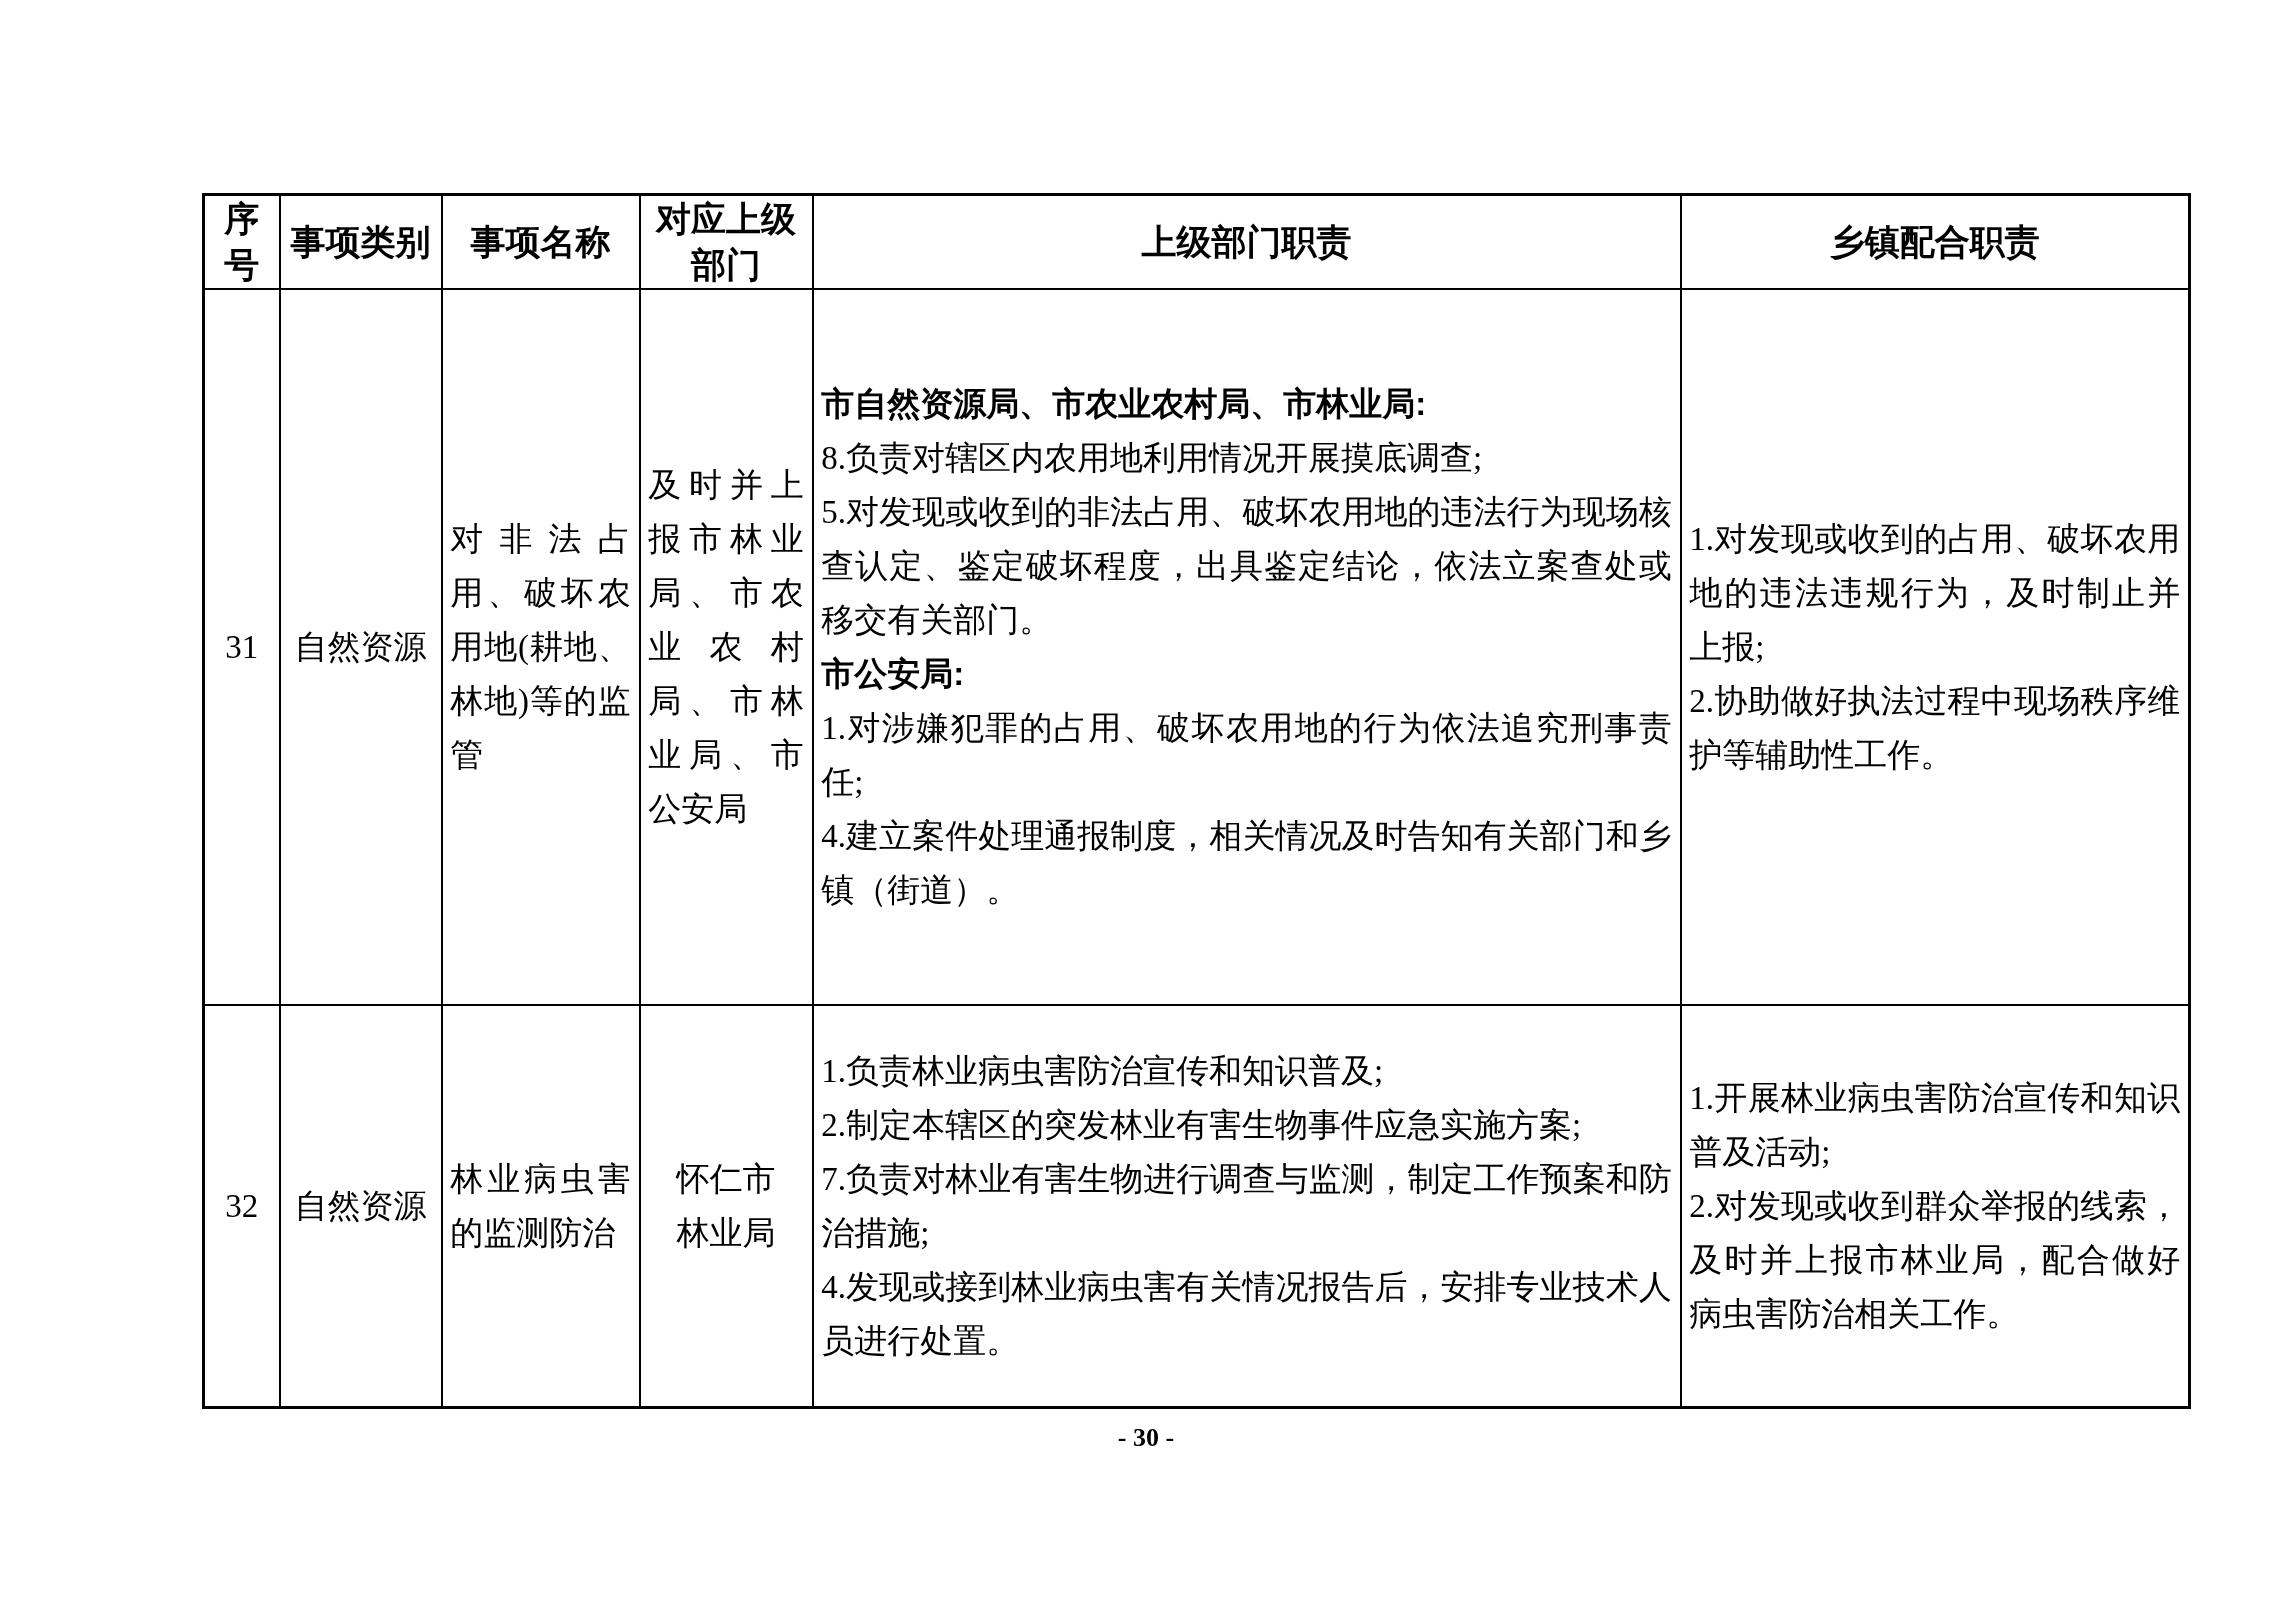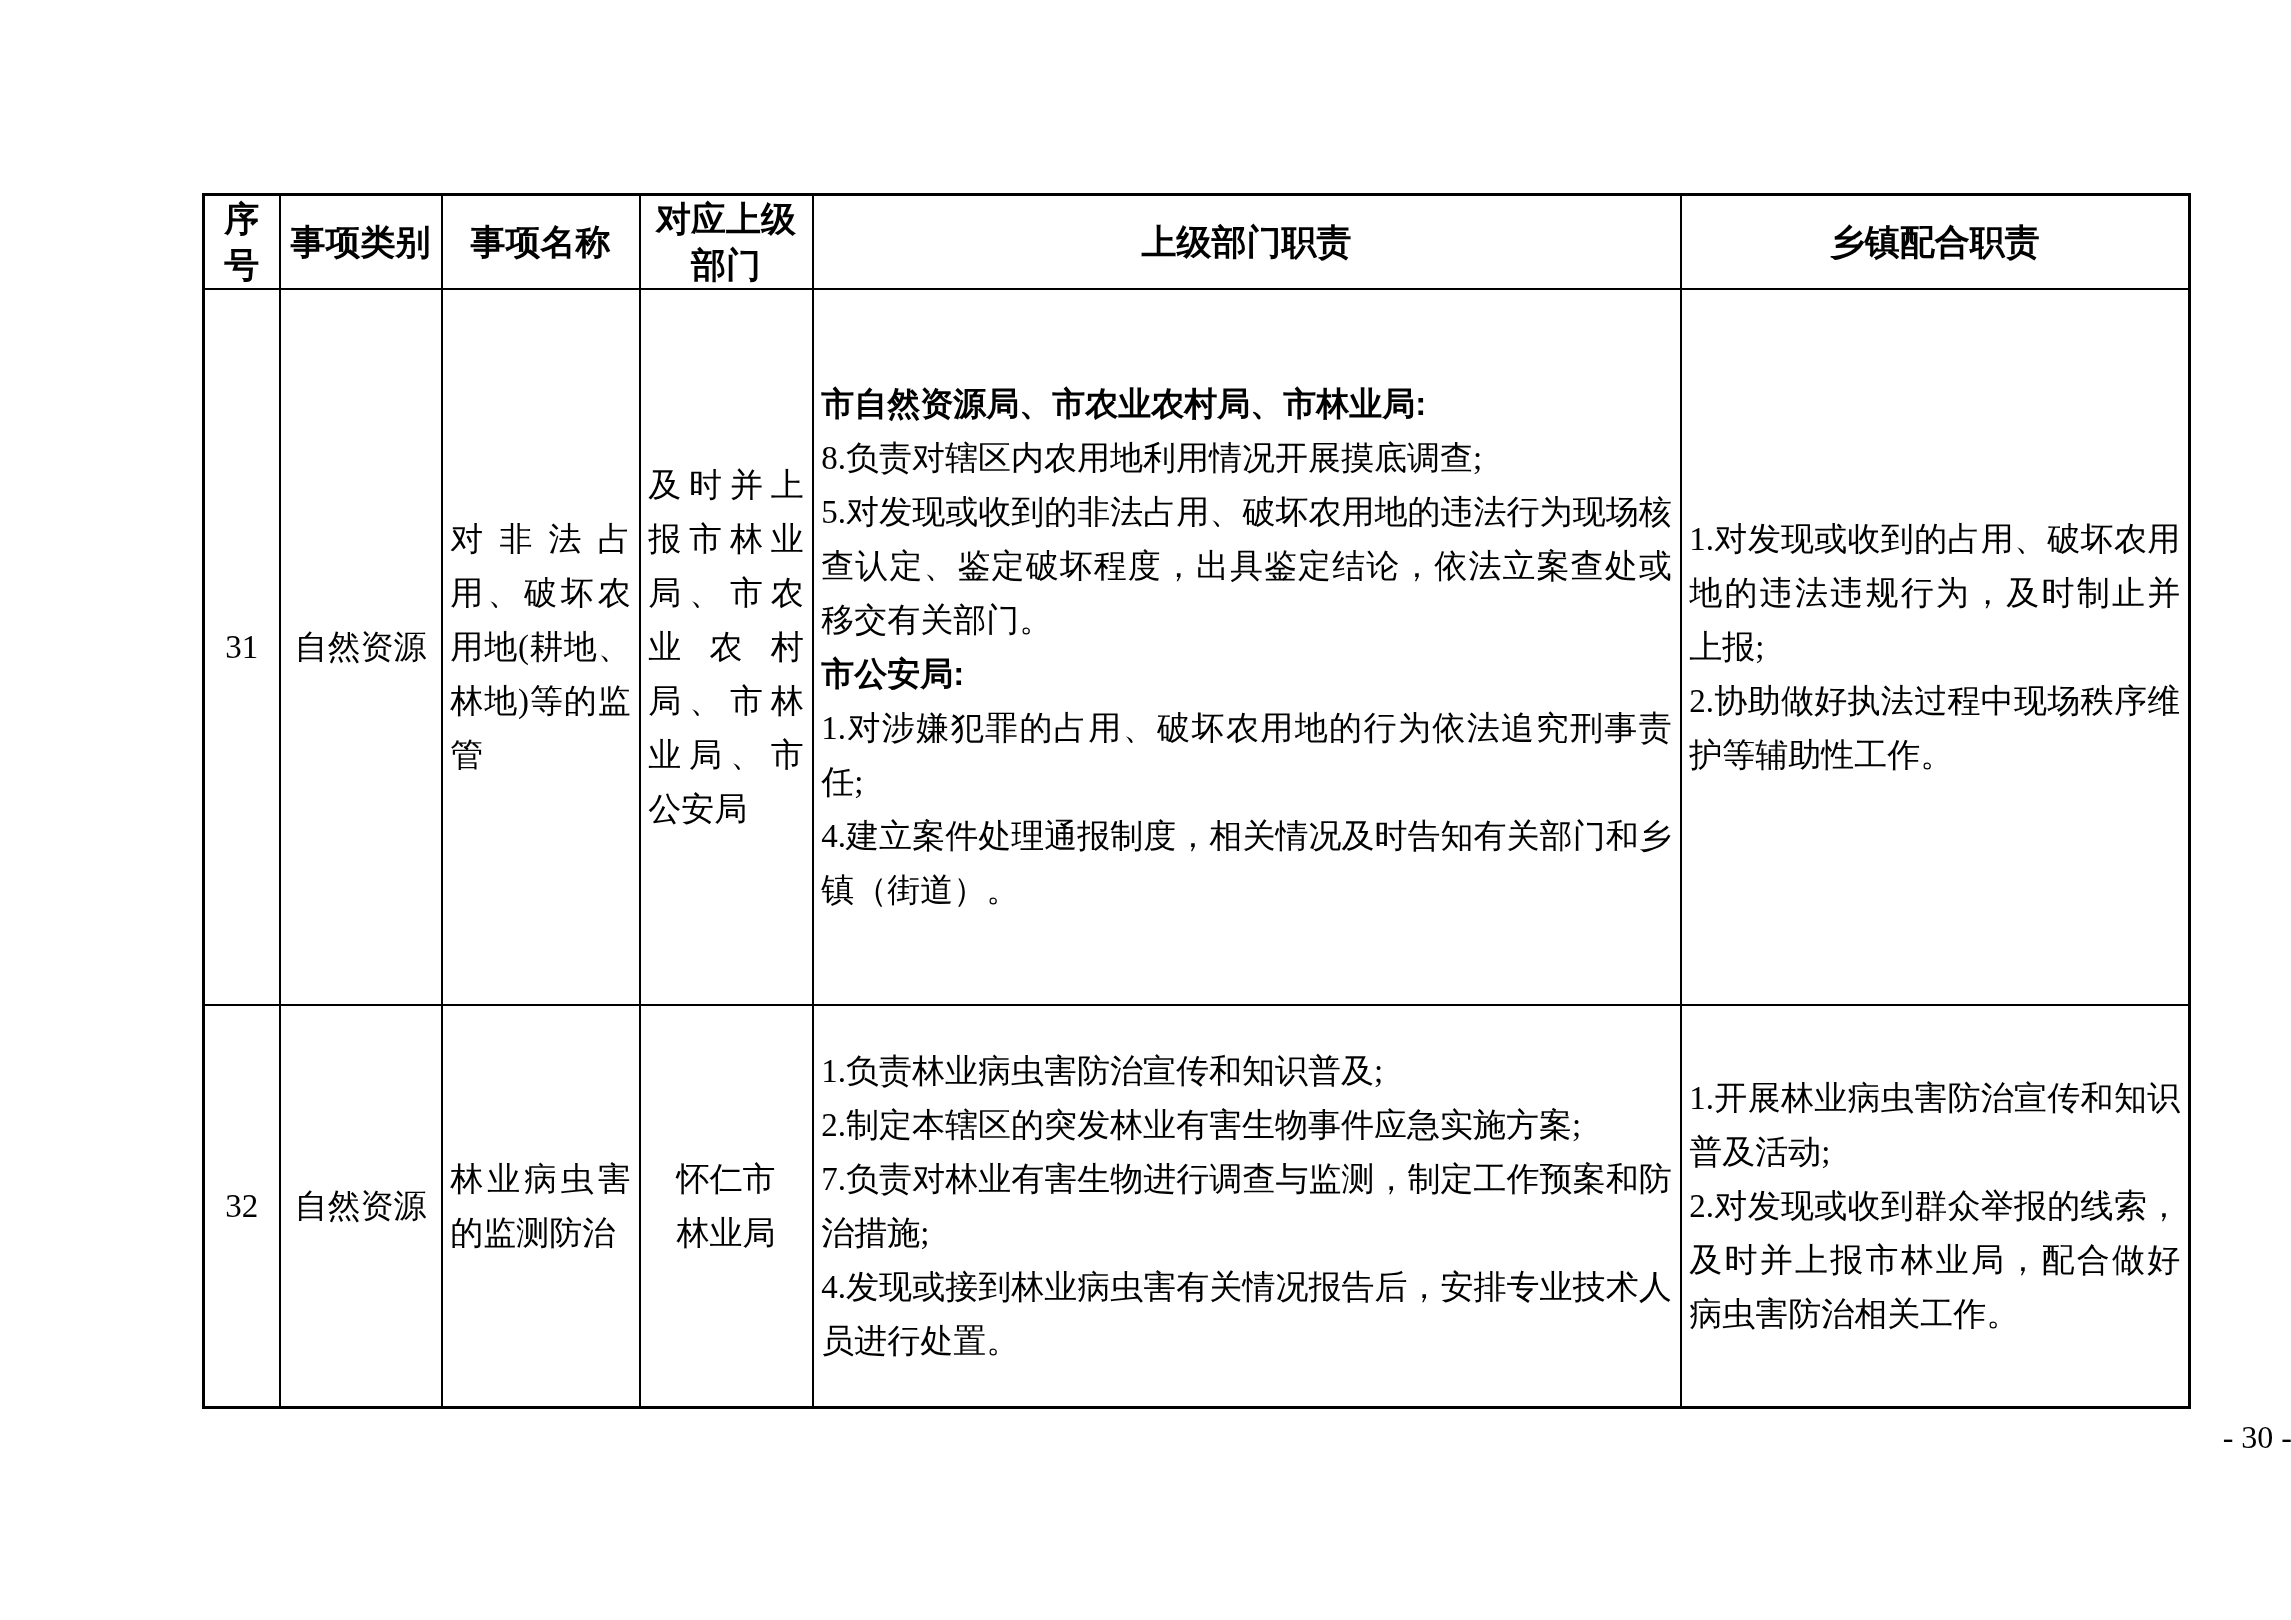--- a/index.html
+++ b/index.html
@@ -74,23 +74,24 @@
   }
   p.duty-bold {
     font-family: "Liberation Sans", sans-serif;
     font-weight: bold;
   }
   .page-footer {
     position: absolute;
     left: 0;
     top: 1413px;
     width: 2292px;
-    text-align: right;
-    font-size: 32px;
+    text-align: center;
+    font-size: 26px;
     line-height: 49px;
+    font-weight: bold;
   }
 </style>
 </head>
 <body>
 
 <div class="page">
 
   <table class="resp-table">
     <colgroup>
       <col style="width:76px">

